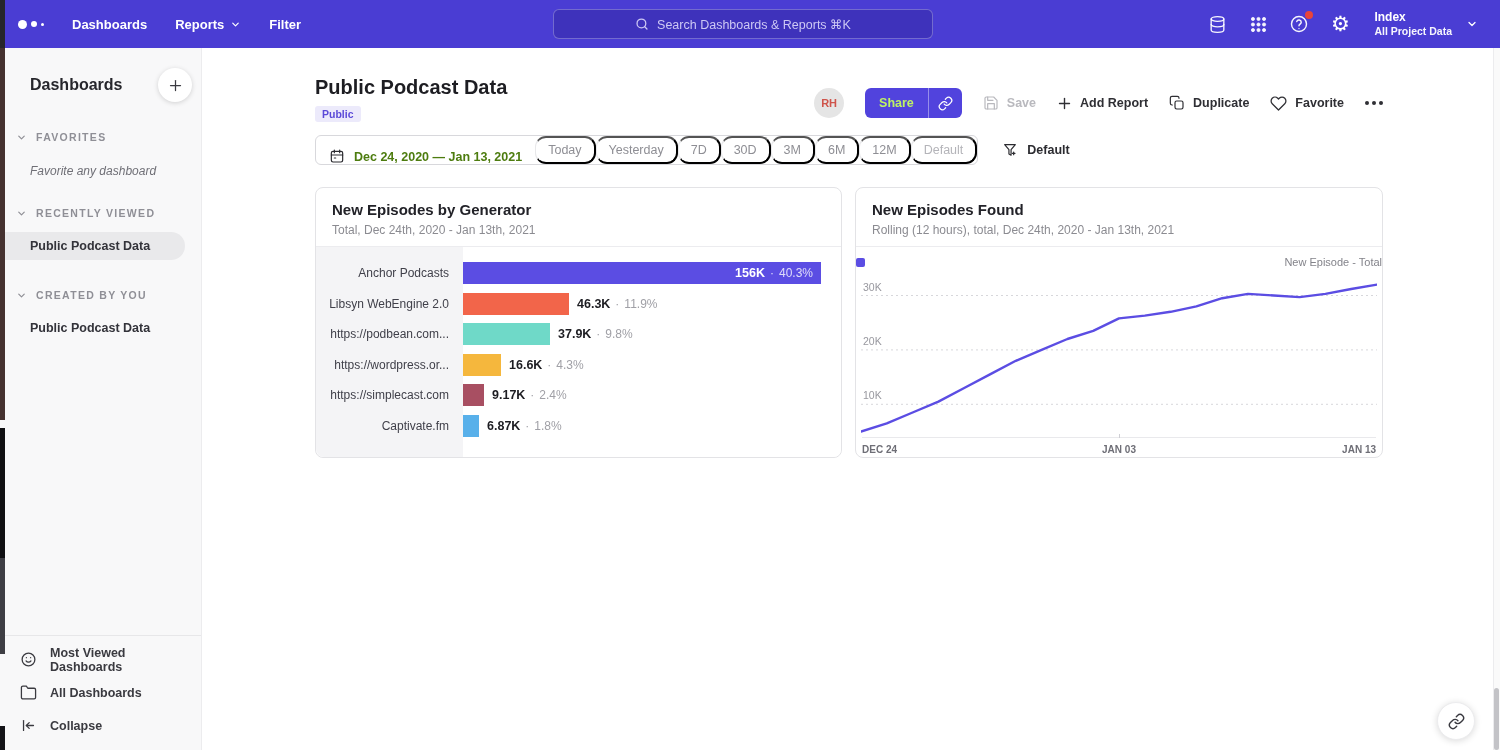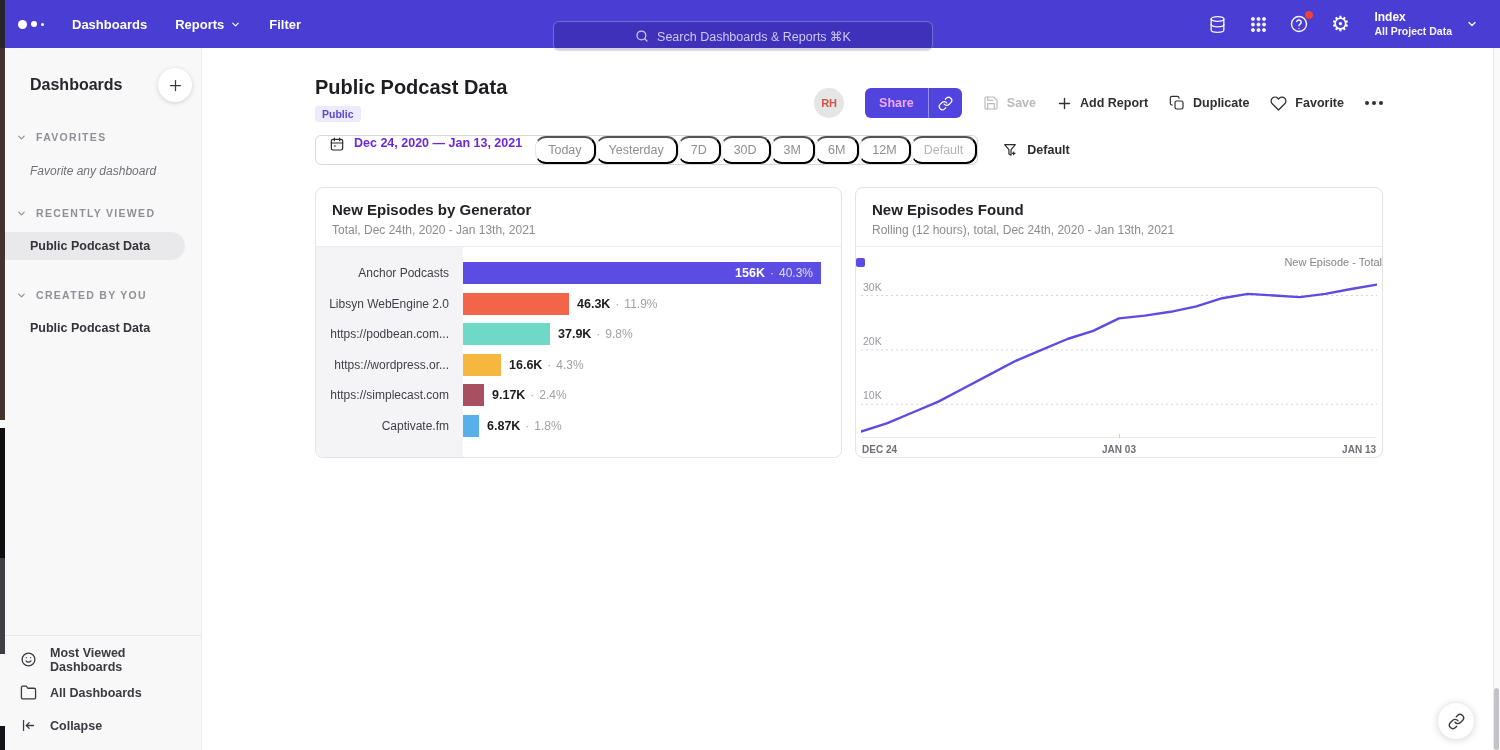--- a/index.html
+++ b/index.html
@@ -9,21 +9,21 @@
 
   
   .topnav { position:absolute; top:0; left:0; right:0; height:48px; background:#4a3dd3; display:flex; align-items:center; z-index:5; }
   .nav-left { display:flex; align-items:center; gap:28px; padding-left:18px; }
   .logo { display:flex; align-items:center; gap:4px; cursor:pointer; }
   .logo i { background:#fff; border-radius:50%; display:block; }
   .logo i:nth-child(1){ width:9px; height:9px; }
   .logo i:nth-child(2){ width:6px; height:6px; }
   .logo i:nth-child(3){ width:3px; height:3px; }
   .nav-link { color:#fff; font-size:13px; font-weight:700; display:flex; align-items:center; gap:6px; cursor:pointer; }
-  .nav-search { position:absolute; left:553px; top:9px; width:380px; height:30px; background:rgba(10,0,80,.18); border:1px solid rgba(255,255,255,.28); border-radius:6px; display:flex; align-items:center; justify-content:center; gap:8px; color:#cdc8f4; font-size:12.5px; cursor:text;margin-top:12px; }
+  .nav-search { position:absolute; left:553px; top:9px; width:380px; height:30px; background:rgba(10,0,80,.18); border:1px solid rgba(255,255,255,.28); border-radius:6px; display:flex; align-items:center; justify-content:center; gap:8px; color:#cdc8f4; font-size:12.5px; cursor:text; }
   .nav-right { margin-left:auto; display:flex; align-items:center; gap:19px; padding-right:22px; }
   .nav-icon { width:22px; height:22px; display:flex; align-items:center; justify-content:center; position:relative; cursor:pointer; color:#fff; }
   .nav-icon svg { stroke:rgba(255,255,255,.95); }
   .help-badge { position:absolute; top:-2px; right:-3px; width:8px; height:8px; background:#e8443a; border-radius:50%; }
   .gear-glyph::before { content:"⚙"; font-size:21px; color:#fff; line-height:1; font-family:"DejaVu Sans",sans-serif; }
   .project-switcher { display:flex; align-items:center; gap:14px; cursor:pointer; margin-left:4px; }
   .project-text { display:flex; flex-direction:column; line-height:1.25; }
   .project-name { color:#fff; font-size:12px; font-weight:700; }
   .project-scope { color:#fff; font-size:10.5px; font-weight:700; opacity:.95; }
 
@@ -42,34 +42,34 @@
   .sb-foot-item svg { stroke:#3a3a40; }
 
   
   .main { position:absolute; top:48px; left:202px; right:0; bottom:0; background:#fff; }
   .page-head { position:absolute; left:113px; top:28px; }
   .page-title { font-size:20px; font-weight:700; color:#1d1d22; }
   .badge { display:inline-block; margin-top:7px; background:#eceafb; color:#5a49d8; font-size:10.5px; font-weight:700; padding:2px 7px; border-radius:3px; }
   .actions { position:absolute; top:40px; right:117px; display:flex; align-items:center; gap:21px; }
   .avatar { width:30px; height:30px; border-radius:50%; background:#e5e5e5; color:#cf544b; font-size:11px; font-weight:700; display:flex; align-items:center; justify-content:center; cursor:pointer; }
   .share-btn { display:flex; height:30px; background:#5143dd; border-radius:6px; overflow:hidden; cursor:pointer; }
-  .share-main { color:#f0abfc; font-size:12.5px; font-weight:700; display:flex; align-items:center; padding:0 14px; }
+  .share-main { color:#bef264; font-size:12.5px; font-weight:700; display:flex; align-items:center; padding:0 14px; }
   .share-link-seg { width:34px; display:flex; align-items:center; justify-content:center; border-left:1px solid rgba(255,255,255,.4); }
   .share-link-seg svg { stroke:#fff; }
   .action-btn { display:flex; align-items:center; gap:8px; font-size:12.5px; font-weight:700; color:#2f2f34; cursor:pointer; background:none; border:none; font-family:inherit; }
   .action-btn svg { stroke:#2f2f34; }
   .action-btn.disabled { color:#b9b9be; cursor:default; }
   .action-btn.disabled svg { stroke:#b9b9be; }
   .more-dots { display:flex; gap:3px; cursor:pointer; padding:4px 0; }
   .more-dots i { width:4px; height:4px; border-radius:50%; background:#2f2f34; display:block; }
 
   
   .date-row { position:absolute; left:113px; top:87px; display:flex; align-items:center; gap:24px; }
   .date-group { display:flex; align-items:stretch; height:30px; border:1px solid #d8d8dc; border-radius:6px; overflow:hidden; background:#fff; }
-  .date-range-btn { display:flex; align-items:flex-start; gap:9px; padding:0 13px; font-size:12.5px; font-weight:700; color:#6d28d9; cursor:pointer; }
+  .date-range-btn { display:flex; align-items:flex-end; gap:9px; padding:0 13px; font-size:12.5px; font-weight:700; color:#4d7c0f; cursor:pointer; }
   .date-range-btn svg { stroke:#2b2b30; }
   .preset { display:flex; align-items:center; padding:0 12px; font-size:12.5px; color:#8e8e94; border-left:1px solid #e8e8ea; cursor:pointer; background:none; font-family:inherit;border-radius:11px; }
   .preset.muted { color:#b4b4b9; }
   .filter-btn { display:flex; align-items:center; gap:9px; font-size:12.5px; font-weight:700; color:#2b2b30; cursor:pointer; }
   .filter-btn svg { stroke:#2b2b30; }
 
   
   .cards { position:absolute; left:113px; top:139px; display:flex; gap:13px; }
   .card { border:1px solid #e3e3e6; border-radius:8px; background:#fff; height:271px; }
   .card.bar-card { width:527px; }

